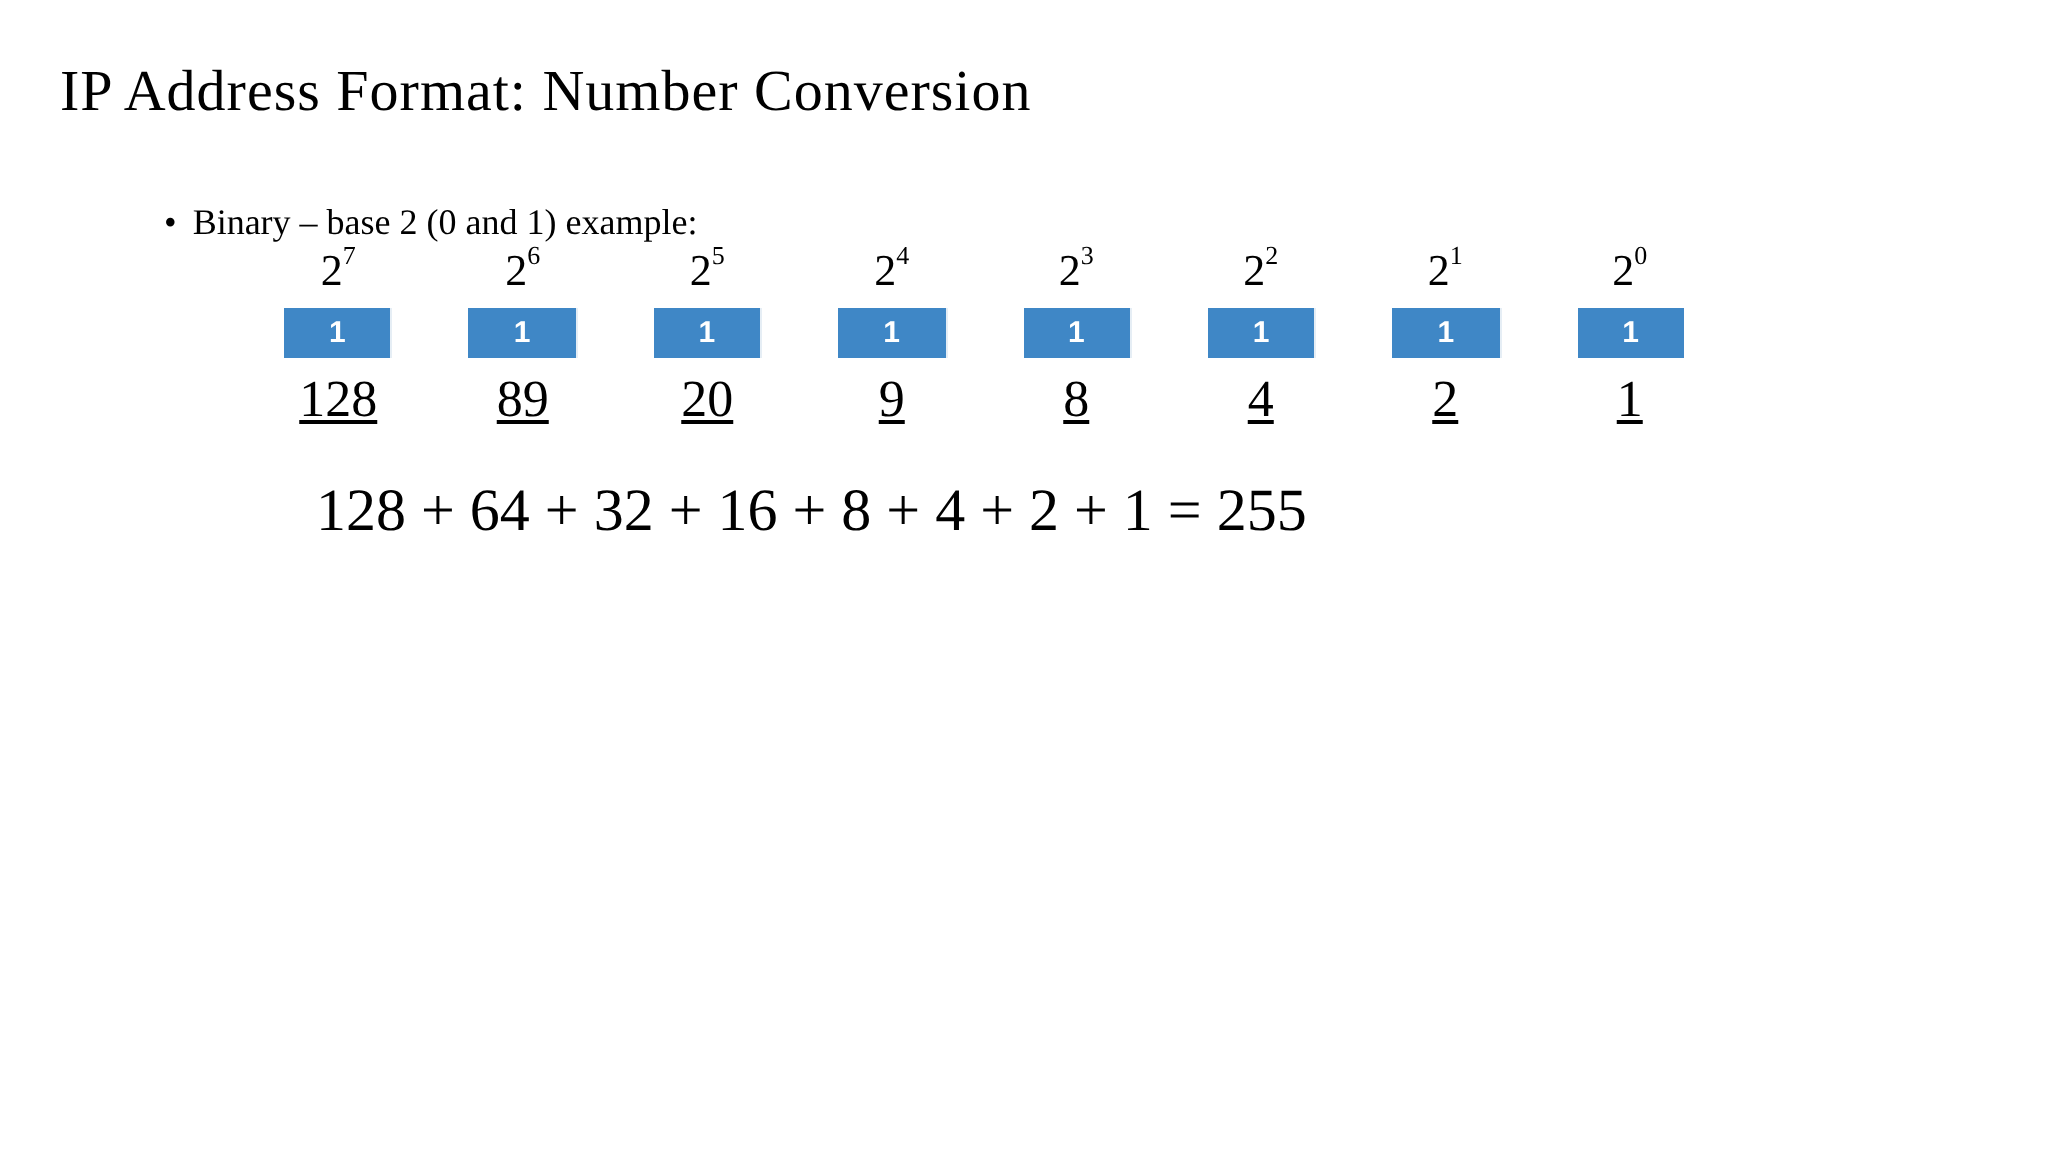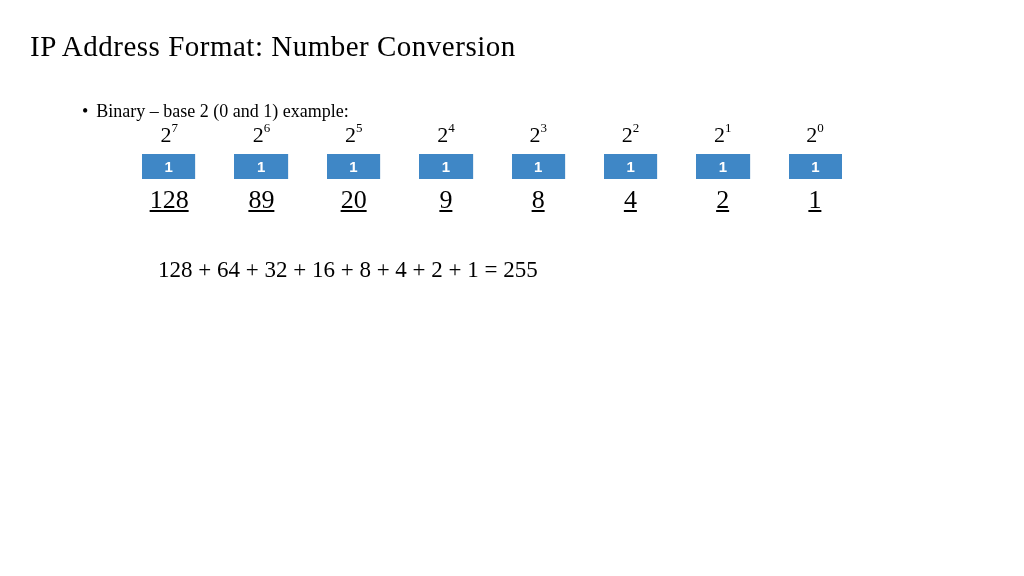--- a/index.html
+++ b/index.html
@@ -64,22 +64,22 @@
     .bits-row > div:last-child {
       border-right: none;
     }
     .values-row {
       font-size: 26px;
       margin-top: 6px;
       text-decoration: underline;
     }
     .equation {
       margin-left: 128px;
-      margin-top: 42px;
-      font-size: 23px;
+      margin-top: 24px;
+      font-size: 30px;
     }
   </style>
 </head>
 <body>
 
 <h1 class="title">IP Address Format: Number Conversion</h1>
 
 <div class="bullet-line">
   <span class="bullet-dot">•</span><span>Binary – base 2 (0 and 1) example:</span>
 </div>

